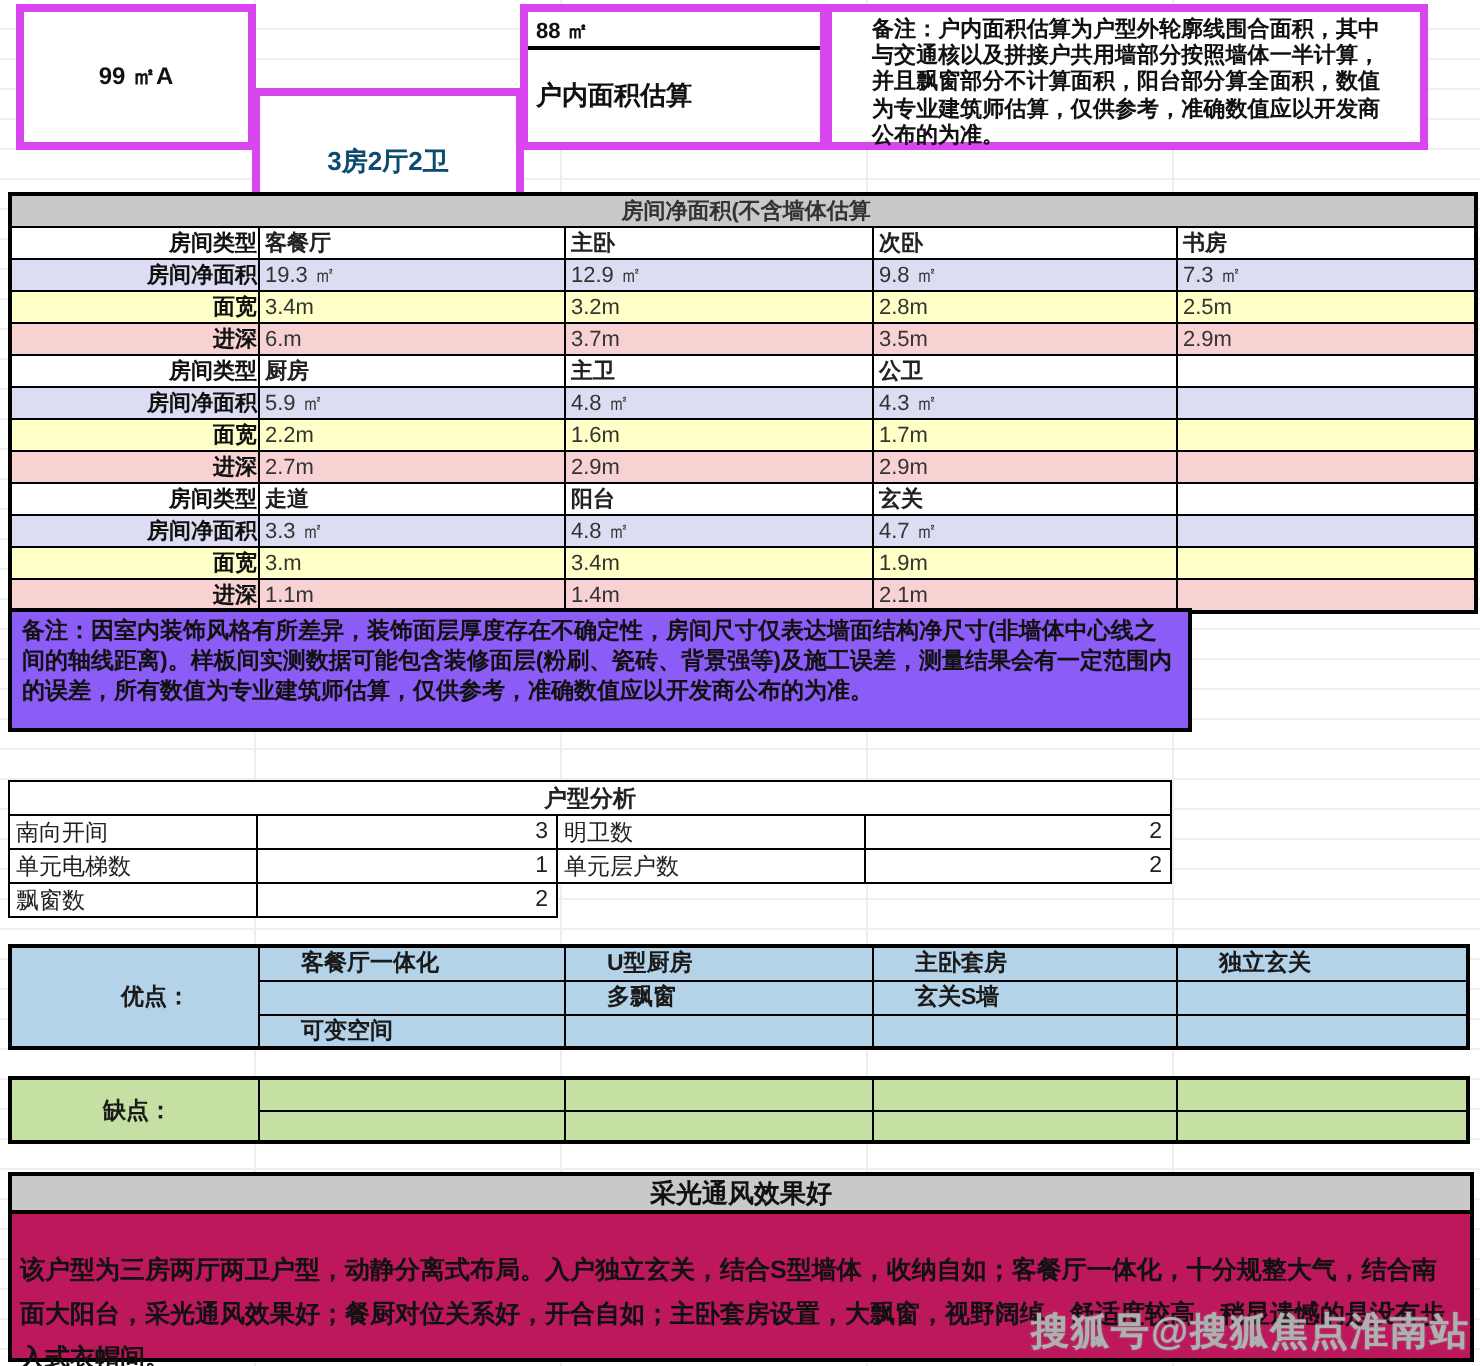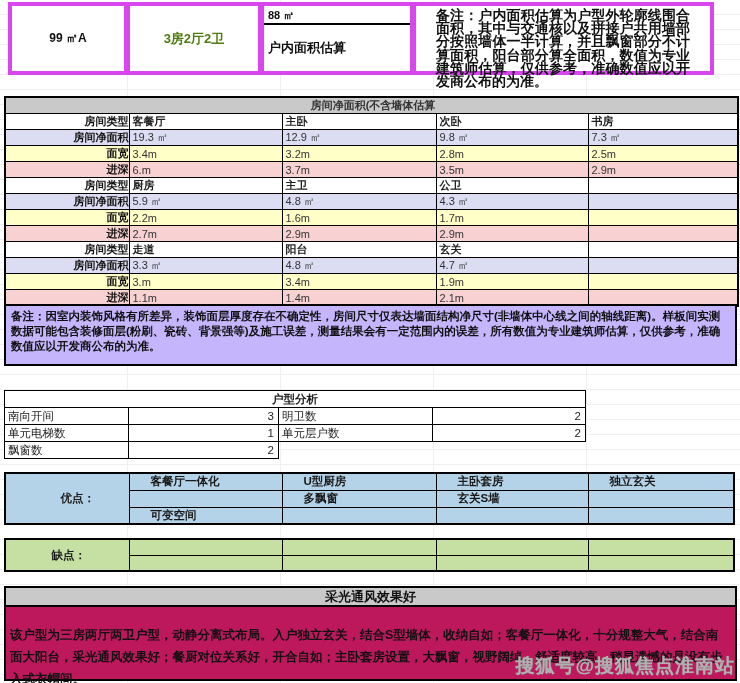--- a/index.html
+++ b/index.html
@@ -13,47 +13,47 @@
     background-position: 0 0, -25px 0; }
   .abs { position:absolute; z-index:1; }
 
   
   .top-block { left:8px; top:2px; display:flex; }
   .tcell { border:4px solid #d946ef; background:#fff; height:73px; }
   .tcell + .tcell { margin-left:-2px; }
   .tc1 { width:120px; display:flex; align-items:center; justify-content:center;
          font-size:12px; font-weight:bold; color:#111; }
   .tc2 { width:136px; display:flex; align-items:center; justify-content:center;
-         font-size:13px; font-weight:bold; color:#4d7c0f; }
+         font-size:13px; font-weight:bold; color:#0c4a6e;margin-top:42px; }
   .tc3 { width:154px; display:flex; flex-direction:column; }
   .tc3-top { height:19px; border-bottom:2px solid #000; font-size:11px; font-weight:bold;
              padding:2px 0 0 4px; color:#111; }
   .tc3-bot { flex:1; display:flex; align-items:center; font-size:13px; font-weight:bold;
              padding-left:4px; color:#111; }
-  .tc4 { width:302px; padding:3px 20px; font-size:14px; font-weight:600; line-height:13.2px;
+  .tc4 { width:302px; padding:3px 20px; font-size:11px; font-weight:600; line-height:13.2px;
          color:#111; text-align:justify; }
 
   
   table { border-collapse:collapse; table-layout:fixed; z-index:1; position:absolute; }
   td { border:1px solid #000; overflow:hidden; white-space:nowrap; }
   .title-row td { background:#c9c9c9; text-align:center; font-size:12px; font-weight:bold;
                   color:#111; height:16px; }
 
   
   .area-table { left:4px; top:96px; width:733px; border:2px solid #000; }
   .area-table td { height:16px; font-size:11px; padding:0 0 0 3px; color:#333; }
   .area-table td.lbl { text-align:right; font-weight:bold; color:#111; padding:0; }
   .r-type td { background:#ffffff; }
   .r-type td.val { font-weight:600; color:#222; }
   .r-area td { background:#dcdcf2; }
   .r-width td { background:#ffffc8; }
   .r-depth td { background:#f8d2d2; }
 
-  .footnote { left:4px; top:304px; width:733px; height:62px; border:2px solid #000;
-    background:#c4b5fd; padding:3px 5px; font-size:11.5px; font-weight:600; line-height:15px;
+  .footnote { left:4px; top:304px; width:592px; height:62px; border:2px solid #000;
+    background:#8b5cf6; padding:3px 5px; font-size:11.5px; font-weight:600; line-height:15px;
     color:#111; white-space:normal; }
 
   
   .analysis-table { left:4px; top:390px; width:581px; }
   .analysis-table td { height:17px; font-size:11.5px; background:#fff; color:#222;margin-left:20px; }
   .analysis-table td.a-lbl { padding-left:3px; }
   .analysis-table td.a-val { text-align:right; padding-right:4px; }
   .analysis-table td.ghost { border:none; background:transparent; }
 
   

